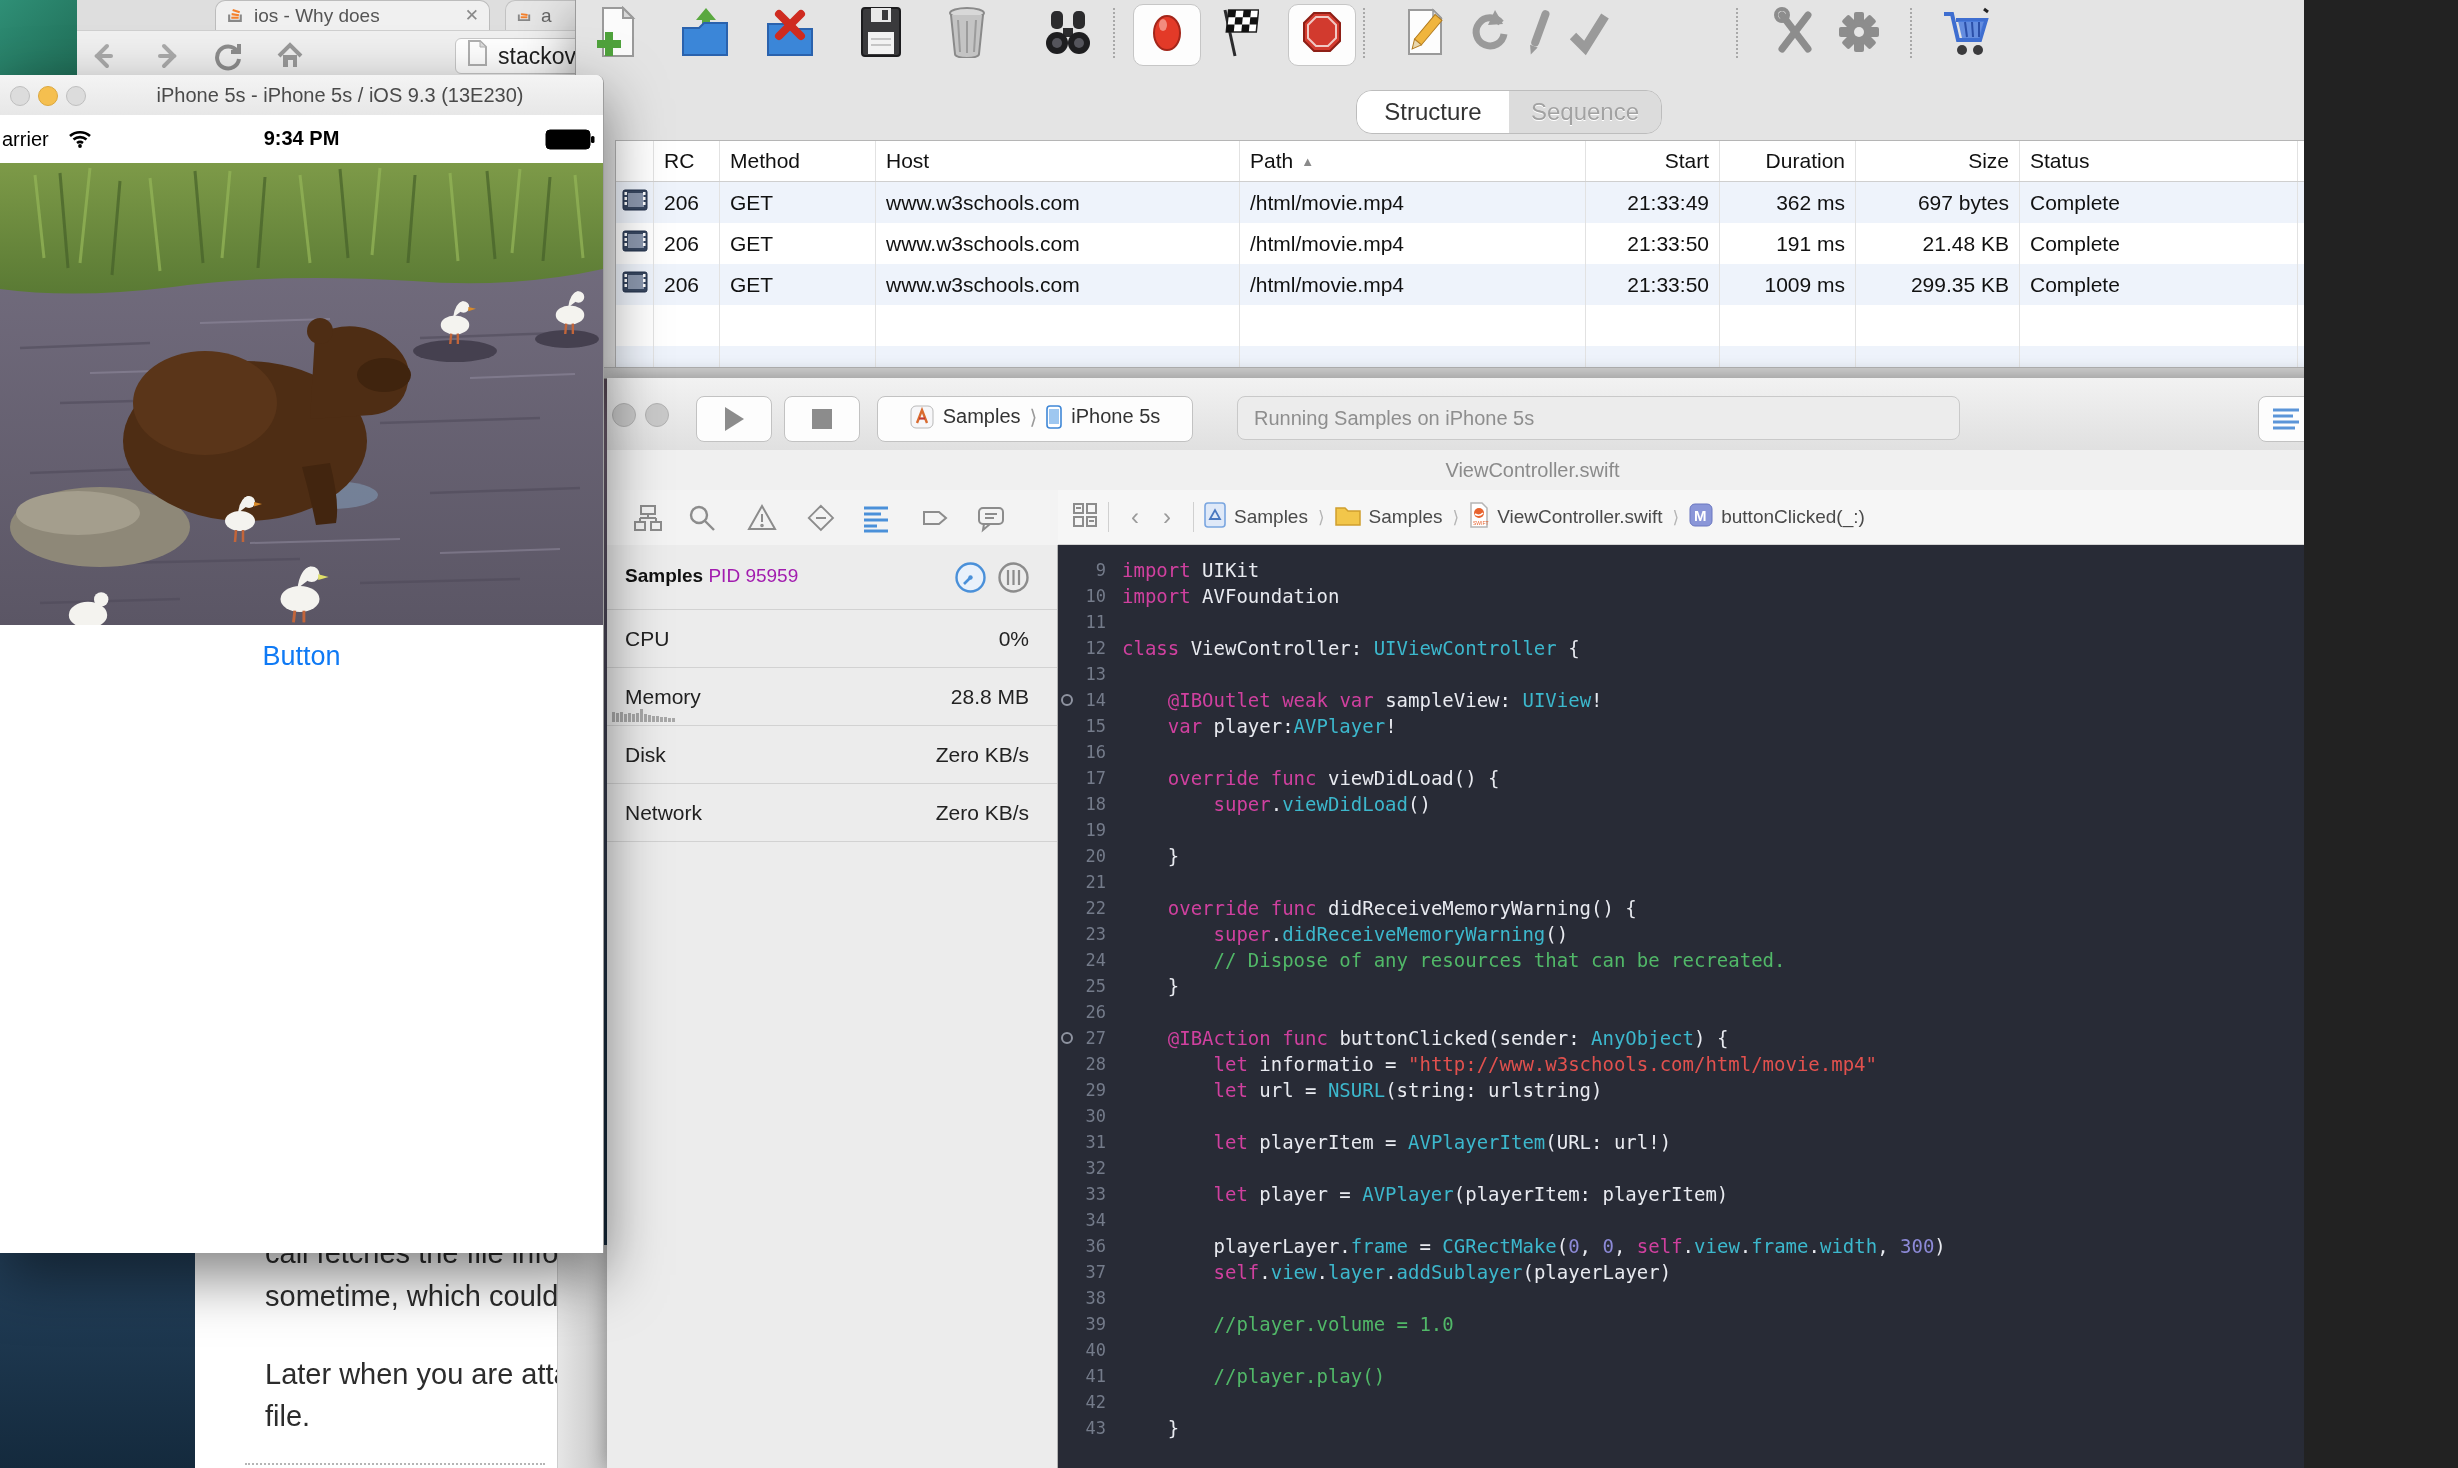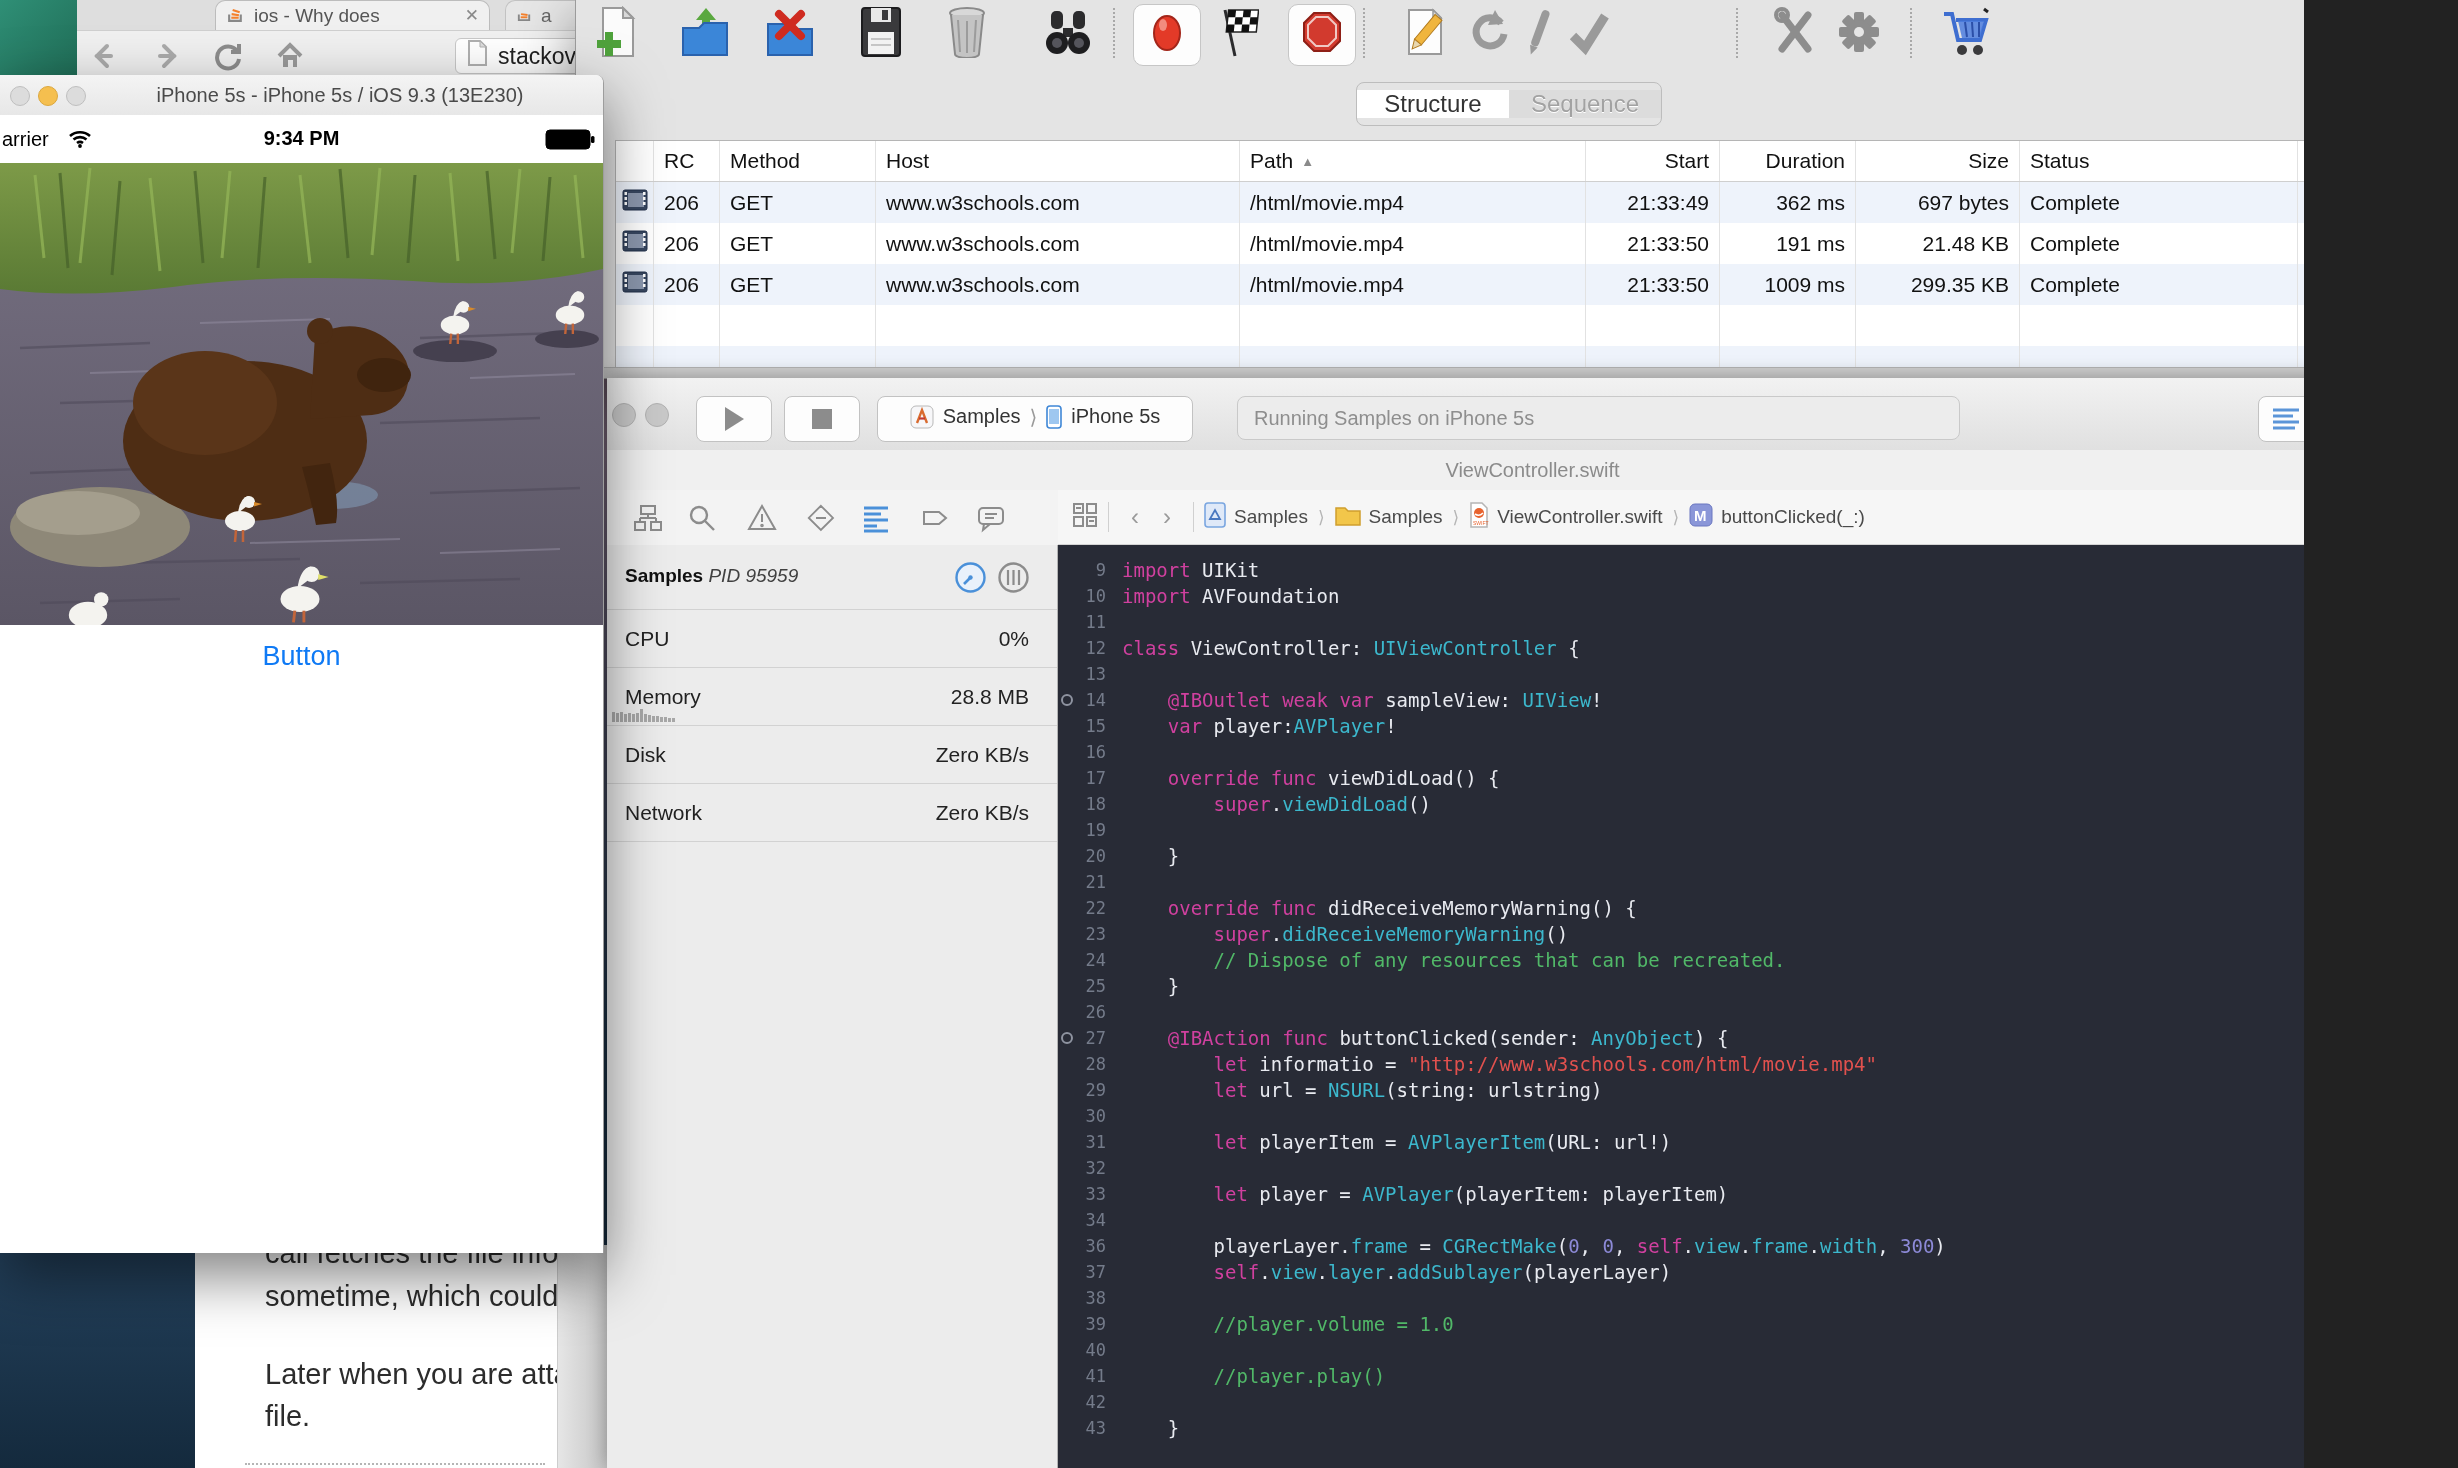--- a/index.html
+++ b/index.html
@@ -5,21 +5,21 @@
   html,body{margin:0;padding:0;background:#222;}
   #screen{position:relative;width:2304px;height:1468px;overflow:hidden;background:#cfd2d6;
     font-family:"Liberation Sans",sans-serif;color:#111;}
   .abs{position:absolute;}
   .win{position:absolute;box-shadow:0 18px 50px rgba(0,0,0,.42);}
   
   #sniffer{left:575px;top:0;width:1847px;height:378px;background:#e4e4e4;border:1px solid #9b9b9b;border-top:none;z-index:2;}
   .tb-slot{position:absolute;top:4px;width:56px;height:60px;display:flex;align-items:center;justify-content:center;}
   .tb-slot.pressed{background:#fdfdfd;border:1px solid #c6c6c6;border-radius:10px;width:66px;}
   .tb-sep{position:absolute;top:8px;width:0;height:50px;border-left:2px dotted #a8a8a8;}
-  .seg{position:absolute;top:82px;display:flex;height:42px;border:1px solid #bdbdbd;border-radius:8px;overflow:hidden;font-size:24px;align-items:center;}
+  .seg{position:absolute;top:90px;display:flex;height:42px;border:1px solid #bdbdbd;border-radius:16px;overflow:hidden;font-size:24px;}
   .seg>div{width:152px;display:flex;align-items:center;justify-content:center;}
   .seg .on{background:#fff;color:#333;}
   .seg .off{background:#dcdcdc;color:#a2a2a2;text-shadow:0 1px 0 #fff;}
   #table{position:absolute;left:39px;top:140px;width:1794px;height:228px;background:#fff;border:1px solid #b5b5b5;font-size:21px;}
   .trow{display:flex;height:41px;align-items:center;}
   .trow.head{height:40px;background:#fff;border-bottom:1px solid #cfcfcf;font-size:21px;}
   .trow.stripe{background:#eef3fb;}
   .tcell{height:100%;display:flex;align-items:center;padding:8px 10px;box-sizing:border-box;border-right:1px solid #e2e2e2;overflow:hidden;white-space:nowrap;}
   .tcell.r{justify-content:flex-end;}
   .tcell.c{justify-content:center;padding:0;}
@@ -686,21 +686,21 @@
             <text x="5" y="17.5" font-size="15" font-weight="bold" fill="#fff" font-family="Liberation Sans,sans-serif">M</text>
           </svg>
       </span>
       <span>buttonClicked(_:)</span>
     </div>
 
     <div id="debug-panel">
       <div id="dbg-head">
         <span style="position:absolute;left:18px;top:20px;font-size:19px;">
           <b>Samples</b>
-          <span style="color:#404040;font-style:italic;">PID 95959</span>
+          <span style="color:#a21caf;">PID 95959</span>
         </span>
         <span style="position:absolute;left:348px;top:17px;">
           <svg width="31" height="31" viewBox="0 0 31 31">
               <circle cx="15.5" cy="15.5" r="14" fill="#e9f1fb" stroke="#4a90d9" stroke-width="2.4"></circle>
               <line x1="15.5" y1="15.5" x2="9" y2="22" stroke="#4a90d9" stroke-width="2.6"></line>
               <circle cx="15.5" cy="15.5" r="2.2" fill="#4a90d9"></circle>
             </svg>
         </span>
         <span style="position:absolute;left:391px;top:17px;">
           <svg width="31" height="31" viewBox="0 0 31 31">

